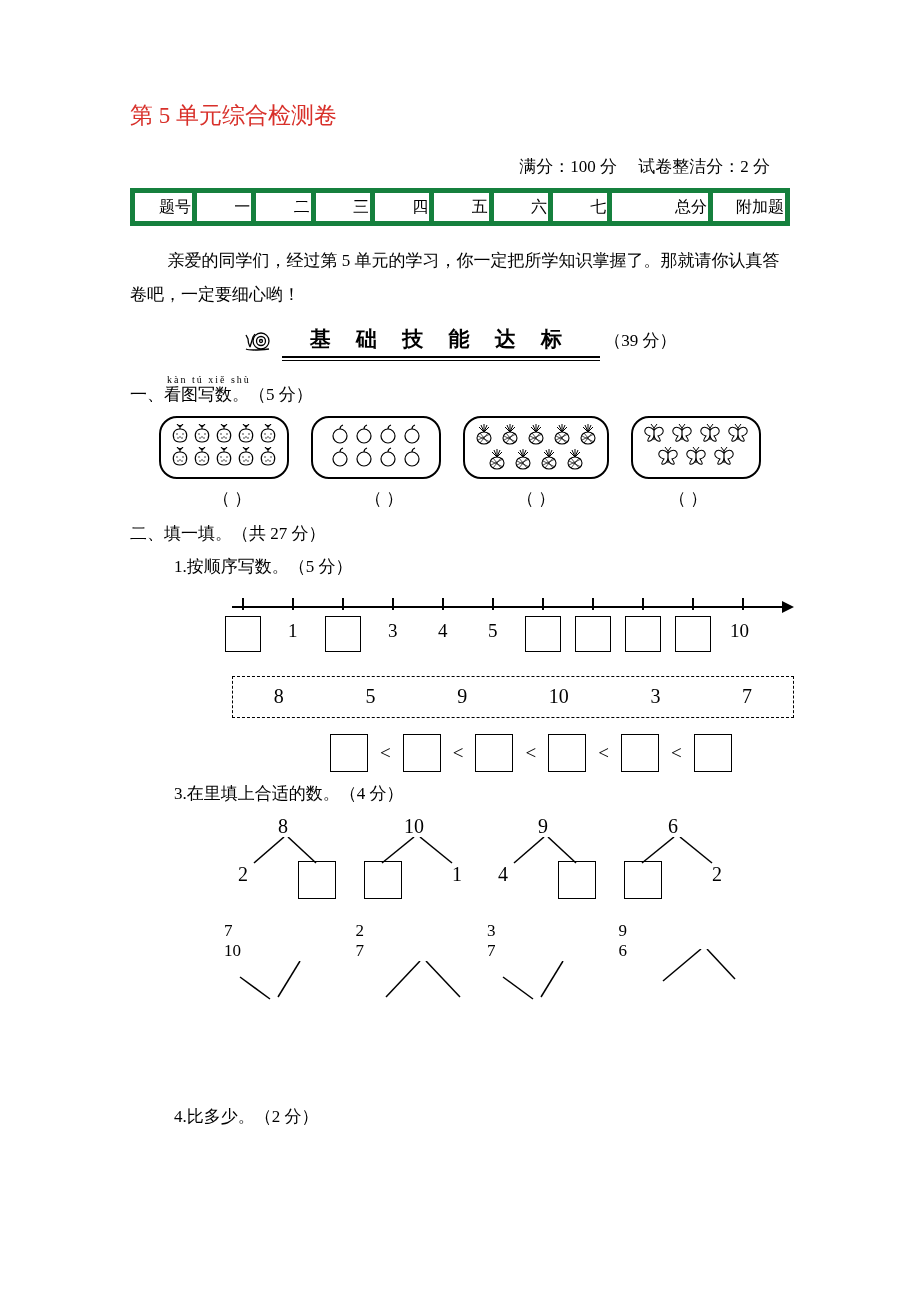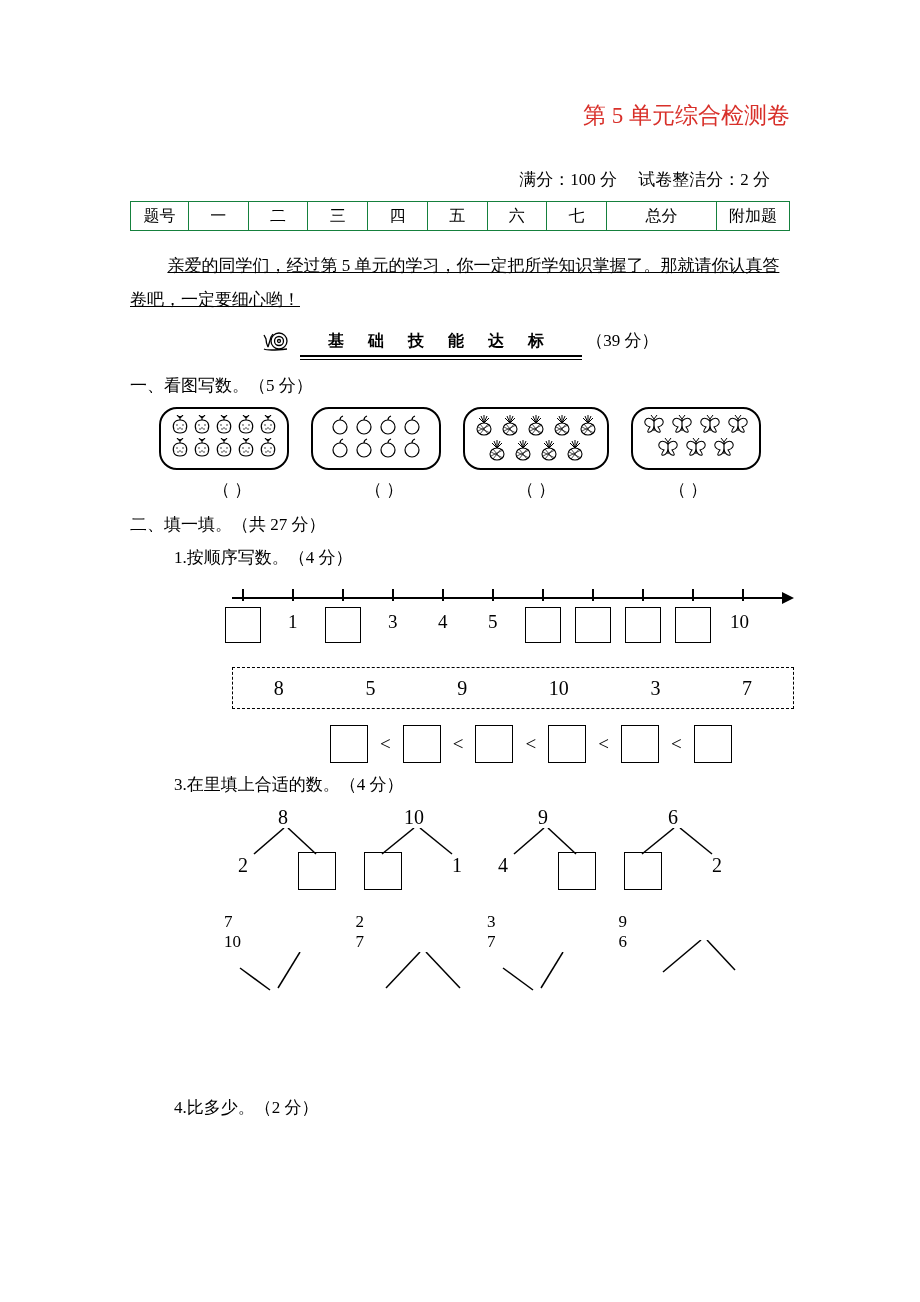--- a/index.html
+++ b/index.html
@@ -1,25 +1,25 @@
 <!DOCTYPE html>
 <html><head>
 <meta charset="utf-8">
 <style>
   html,body{margin:0;padding:0;background:#fff}
   body{width:920px;font-family:"SimSun","STSong",serif;color:#000;font-size:17px}
   .page{padding:100px 130px 60px 130px}
-  .title{text-align:right;font-size:23px;color:#d8302a;font-family:"SimSun",serif;margin-bottom:37px}
+  .title{text-align:left;font-size:23px;color:#d8302a;font-family:"SimSun",serif;margin-bottom:24px}
   .meta{text-align:right;margin-bottom:10px;padding-right:20px}
   table.score{border-collapse:collapse;width:100%;margin:0 auto 18px}
-  table.score td,table.score th{border:1px solid #15803d;height:26px;text-align:center;font-size:16px;font-weight:normal}
+  table.score td,table.score th{border:5px solid #15803d;height:26px;text-align:right;font-size:16px;font-weight:normal}
   .intro{line-height:2.0;margin:6px 0 12px 0;text-indent:2.2em}
-  .intro span{text-decoration:underline}
+  .intro span{}
   .banner-wrap{text-align:center;margin:6px 0 18px}
-  .banner{display:inline-block;position:relative;padding:1px 28px 2px 28px;font-size:16px;letter-spacing:10px;font-weight:bold;color:#000}
+  .banner{display:inline-block;position:relative;padding:1px 28px 2px 28px;font-size:21px;letter-spacing:10px;font-weight:bold;color:#000}
   .banner::before{content:"";position:absolute;left:0;right:0;bottom:-3px;height:2px;background:#000}
   .banner::after{content:"";position:absolute;left:0;right:0;bottom:-6px;height:1px;background:#000}
   .snail{display:inline-block;vertical-align:middle;margin-right:4px}
   .sect-pts{font-size:17px;letter-spacing:0}
   .q{margin:12px 0 8px 0}
   .pinyin{font-size:10px;letter-spacing:2px;display:block;margin-bottom:-2px;margin-left:37px}
   .sub{margin:10px 0 8px 44px}
   .rowimgs{display:flex;gap:22px;justify-content:center;margin:10px 0 6px}
   .card{border:2px solid #000;border-radius:18px;padding:6px 8px;min-width:110px;display:flex;flex-direction:column;align-items:center;gap:3px}
   .card .line{display:flex;gap:4px}
@@ -88,20 +88,21 @@
           <circle cx="17" cy="12" r="1.5" fill="none" stroke="#000" stroke-width="1.3"></circle>
           <path d="M2 20 Q6 22 25 20" fill="none" stroke="#000" stroke-width="1.3"></path>
           <path d="M6 18 Q4 14 4 10 L2 6 M6 18 L9 8 L11 5" fill="none" stroke="#000" stroke-width="1.3"></path>
         </svg>
     </span>
     <span class="banner">基 础 技 能 达 标</span>
     <span class="sect-pts">（39 分）</span>
   </div>
 
   <div class="q">
+    <span class="pinyin">kàn tú xiě shù</span>
     <span>一、看图写数。（5 分）</span>
     <div class="rowimgs">
       <div class="card">
         <div class="line">
             <svg class="icon" width="18" height="20" viewBox="0 0 18 20">
               <path d="M9 5 C3 5 1 10 3 15 C5 19 13 19 15 15 C17 10 15 5 9 5 Z" fill="none" stroke="#000" stroke-width="1.1"></path>
               <path d="M9 5 L9 1 M9 3 L6 0 M9 3 L12 0" stroke="#000" stroke-width="1.1" fill="none"></path>
               <circle cx="6" cy="10" r=".7"></circle>
               <circle cx="12" cy="10" r=".7"></circle>
               <circle cx="9" cy="13" r=".7"></circle>
@@ -329,21 +330,21 @@
       <div class="blank">（        ）</div>
       <div class="blank">（        ）</div>
       <div class="blank">（        ）</div>
     </div>
   </div>
 
   <div class="q">
     <span>二、填一填。（共 27 分）</span>
 
     <div class="sub">
-      <span>1.按顺序写数。（4 分）</span>
+      <span>1.按顺序写数。（5 分）</span>
       <div class="nline-wrap">
         <div class="nline"></div>
 
         <div class="tick" style="left:10px"></div>
         <div class="tick" style="left:60px"></div>
         <div class="tick" style="left:110px"></div>
         <div class="tick" style="left:160px"></div>
         <div class="tick" style="left:210px"></div>
         <div class="tick" style="left:260px"></div>
         <div class="tick" style="left:310px"></div>

